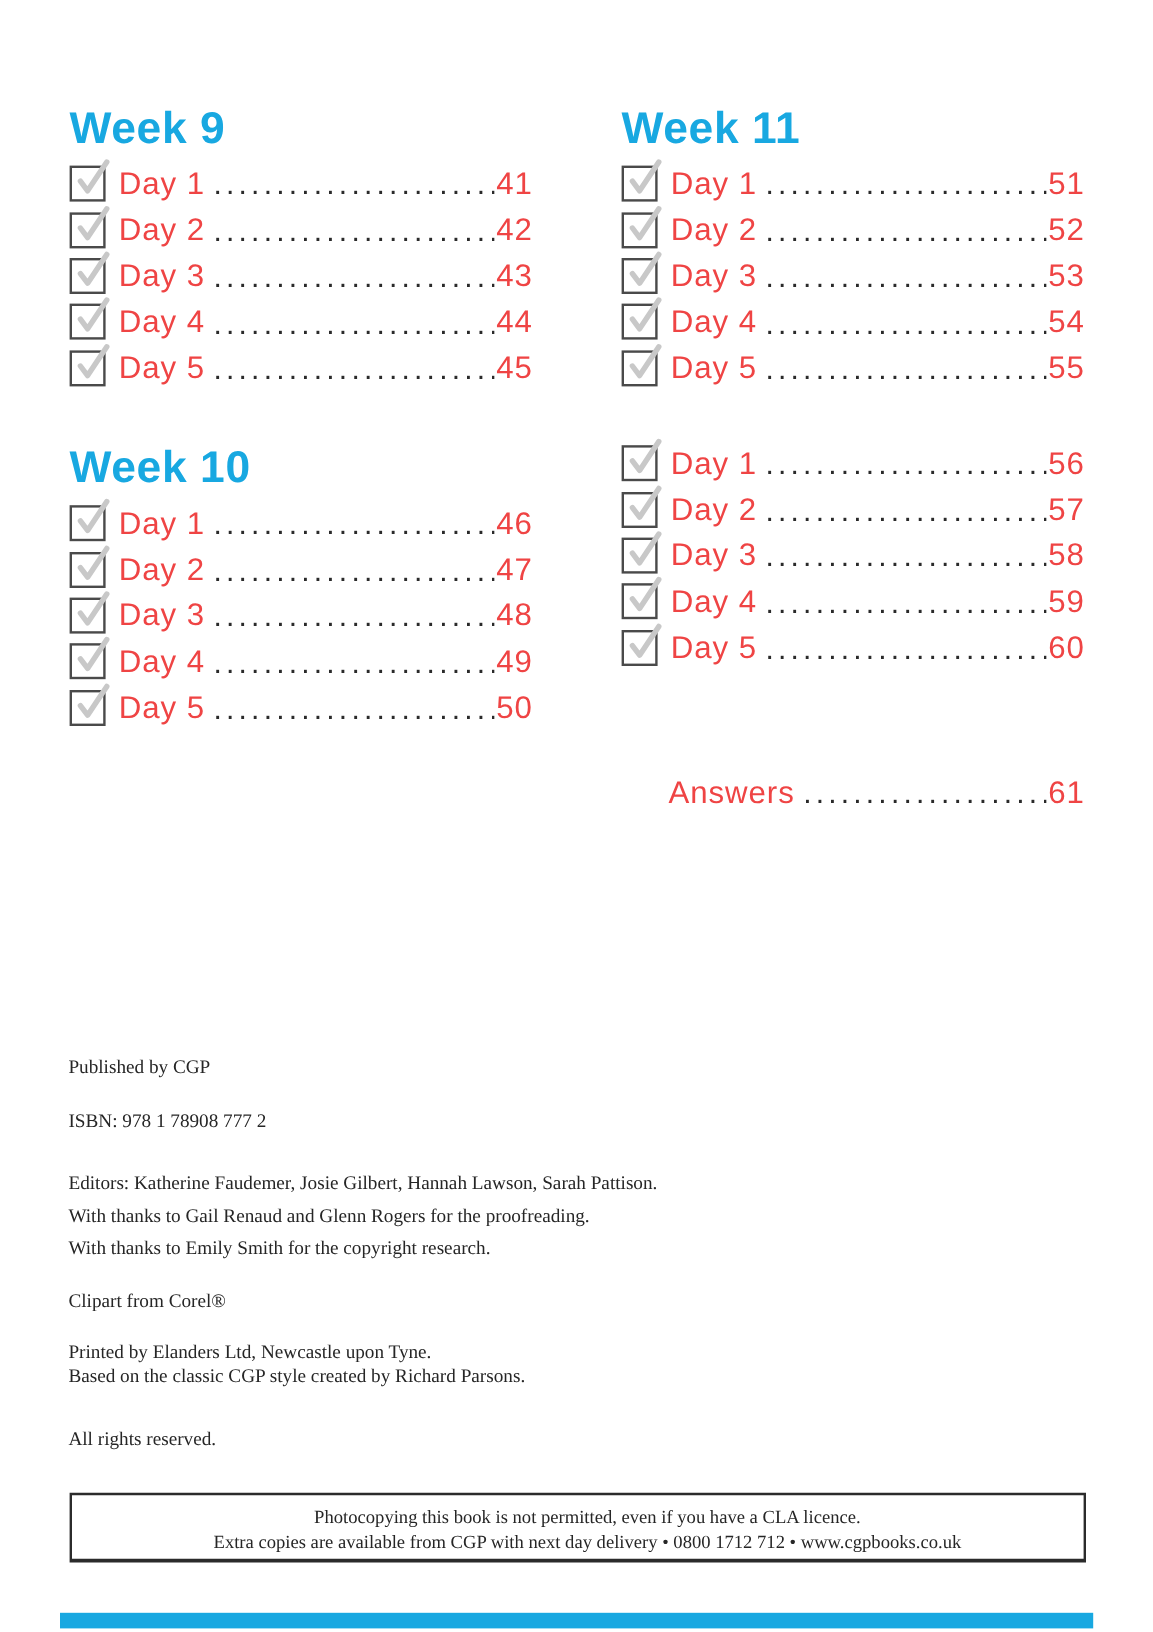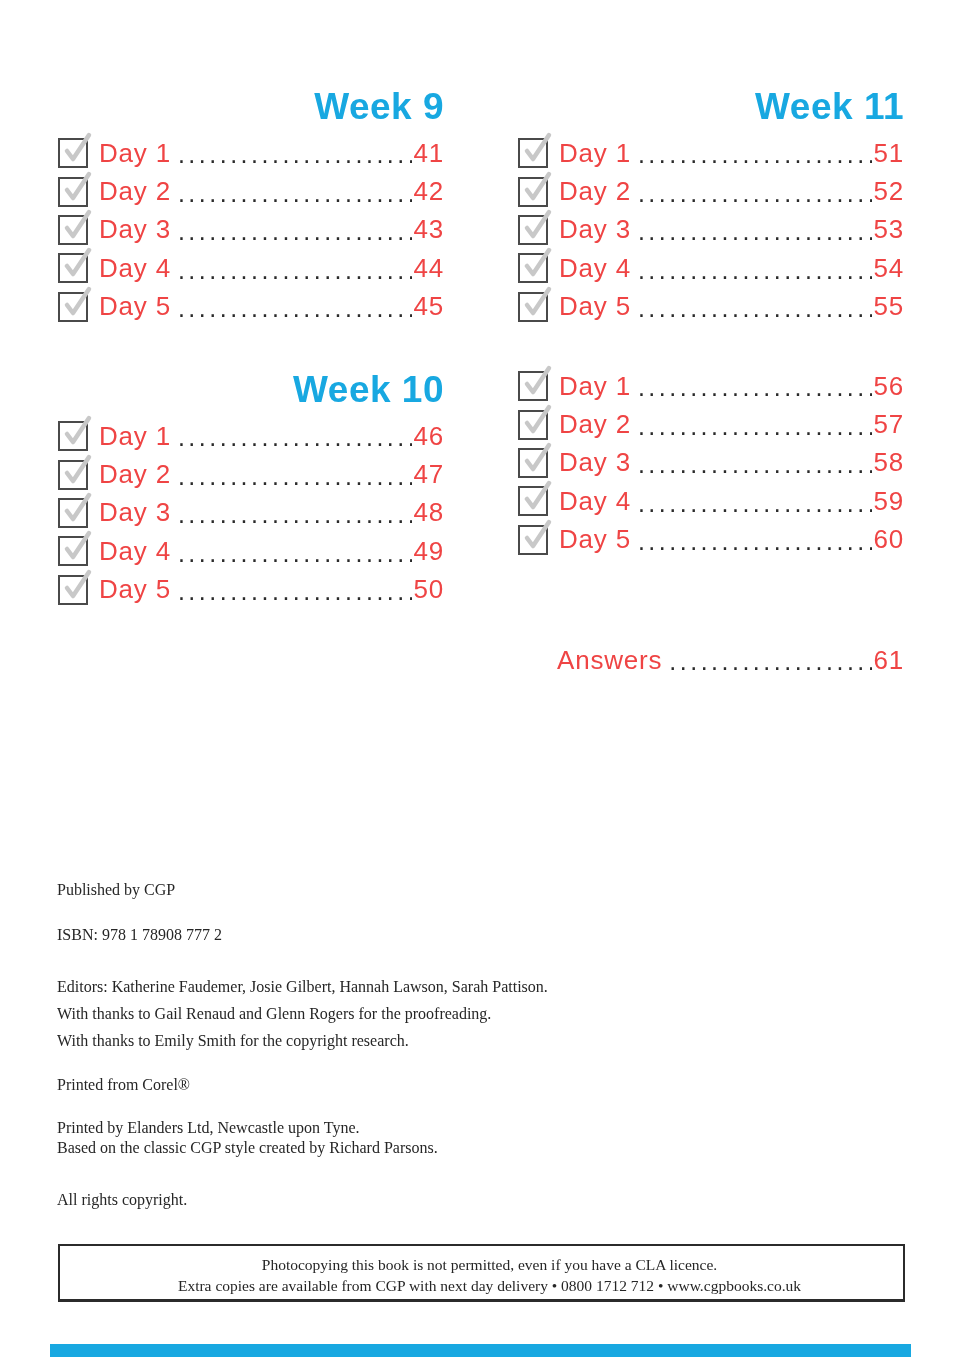--- a/index.html
+++ b/index.html
@@ -18,21 +18,20 @@
   .sec-w10 { left: 58px;  top: 367px; }
   .sec-w12 { left: 518px; top: 367px; }
 
   .week-title {
     font-size: 37px;
     font-weight: 700;
     letter-spacing: 0.5px;
     color: #18a8e1;
     height: 50px;
     line-height: 46px;
-    text-align: right;
   }
 
   .entry {
     display: flex;
     align-items: center;
     height: 38.4px;
   }
   .checkbox {
     position: relative;
     width: 26px; height: 26px;
@@ -344,27 +343,27 @@
     <span class="leader"></span>
     <span class="entry-page">61</span>
   </div>
 </div>
 
 <div class="imprint-line l-published">Published by CGP</div>
 <div class="imprint-line l-isbn">ISBN: 978 1 78908 777 2</div>
 <div class="imprint-line l-editors">Editors: Katherine Faudemer, Josie Gilbert, Hannah Lawson, Sarah Pattison.</div>
 <div class="imprint-line l-proof">With thanks to Gail Renaud and Glenn Rogers for the proofreading.</div>
 <div class="imprint-line l-copyres">With thanks to Emily Smith for the copyright research.</div>
-<div class="imprint-line l-clipart">Printed from Corel®</div>
+<div class="imprint-line l-clipart">Clipart from Corel®</div>
 <div class="imprint-line l-printed">
   <div>Printed by Elanders Ltd, Newcastle upon Tyne.</div>
   <div>Based on the classic CGP style created by Richard Parsons.</div>
 </div>
 <div class="imprint-line l-legal">
-  <div>All rights copyright.</div>
+  <div>All rights reserved.</div>
 </div>
 
 <div class="notice-box">
   <div class="nline">Photocopying this book is not permitted, even if you have a CLA licence.</div>
   <div class="nline">Extra copies are available from CGP with next day delivery  •  0800 1712 712  •  www.cgpbooks.co.uk</div>
 </div>
 
 <div class="footer-bar"></div>
 
 </body></html>

